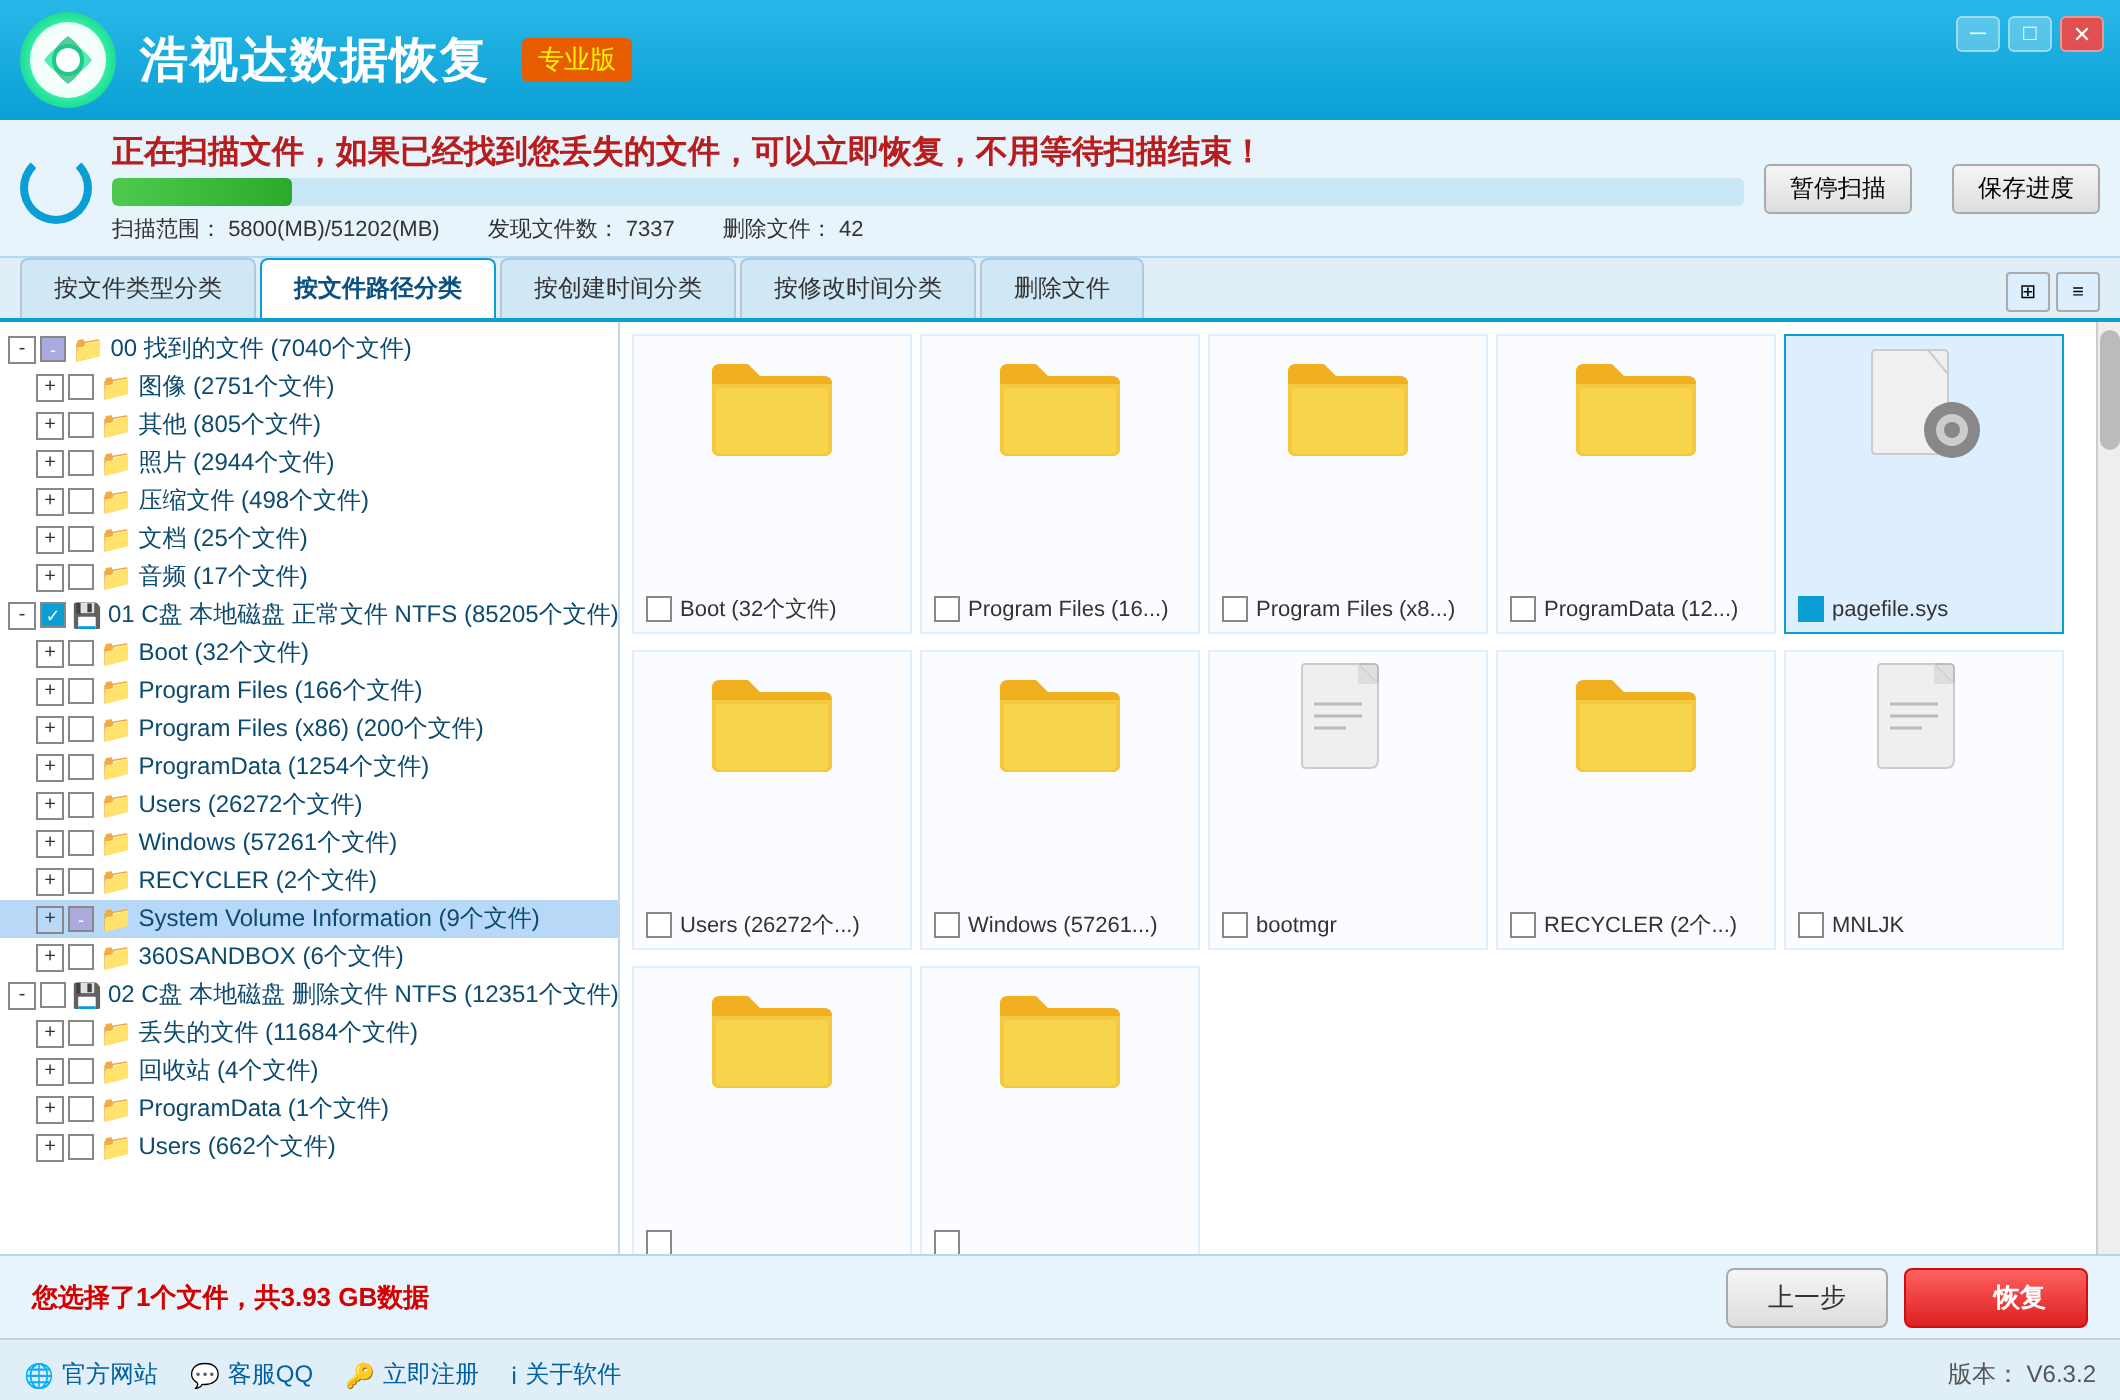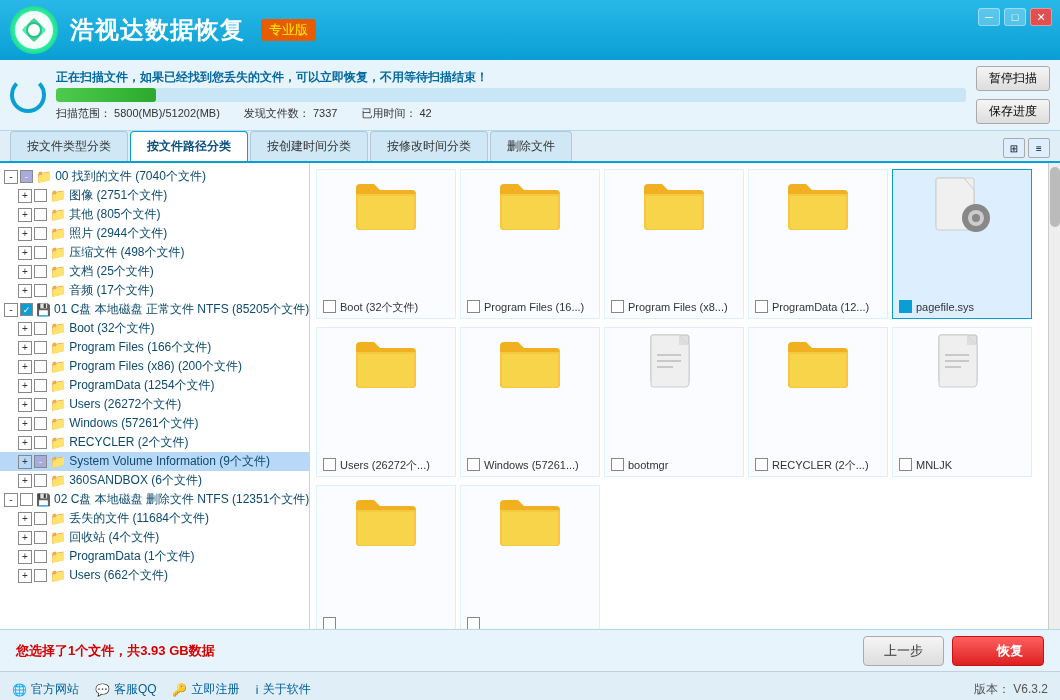--- a/index.html
+++ b/index.html
@@ -65,23 +65,23 @@
       background: #c8e6f5;
       border-radius: 3px;
       overflow: hidden;
       margin-bottom: 4px;
     }
     #progress-bar-fill {
       height: 100%;
       background: linear-gradient(90deg, #4ecb4e, #2aaa2a);
       border-radius: 3px;
     }
-    #progress-text { font-size: 12px; color: #0369a1; font-weight: bold; margin-bottom: 2px; }
+    #progress-text { font-size: 16px; color: #b91c1c; font-weight: bold; margin-bottom: 2px; }
     #progress-stats { font-size: 11px; color: #333; display: flex; gap: 24px; }
-    #right-btns { display: flex; flex-direction: column; gap: 8px; flex-shrink: 0; }
+    #right-btns { display: flex; flex-direction: row; gap: 20px; flex-shrink: 0; }
     .action-btn {
       background: linear-gradient(180deg, #f5f5f5, #ddd);
       border: 1px solid #aaa;
       border-radius: 3px;
       padding: 3px 12px;
       cursor: pointer;
       font-size: 12px;
       white-space: nowrap;
     }
 
@@ -326,21 +326,21 @@
     <div id="progress-stats">
       <span>
         <span>扫描范围：</span>
         <span>5800(MB)/51202(MB)</span>
       </span>
       <span>
         <span>发现文件数：</span>
         <span>7337</span>
       </span>
       <span>
-        <span>已用时间：</span>
+        <span>删除文件：</span>
         <span>42</span>
       </span>
     </div>
   </div>
   <div id="right-btns">
     <button class="action-btn">暂停扫描</button>
     <button class="action-btn">保存进度</button>
   </div>
 </div>
 

